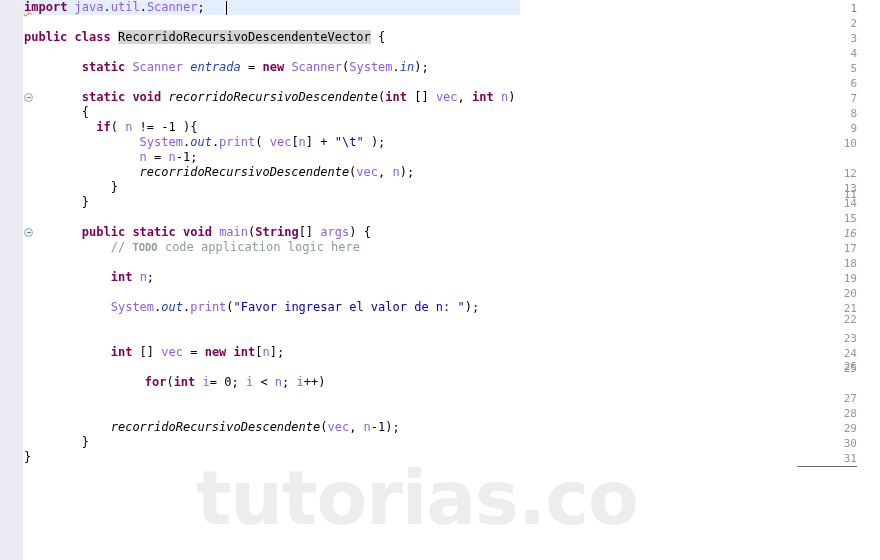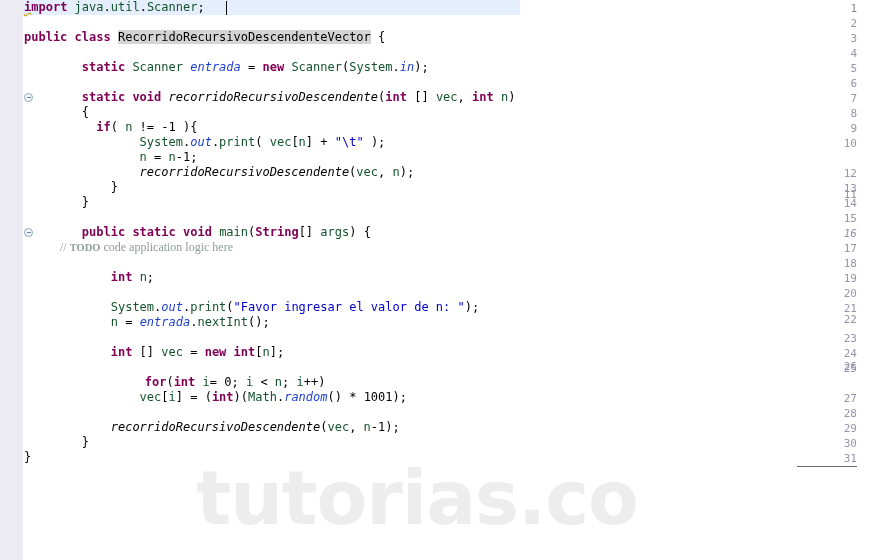--- a/index.html
+++ b/index.html
@@ -137,21 +137,21 @@
   }
 
   
   .kw   { color: #7f0055; font-weight: bold; }
   .str  { color: #0000cc; }
   .cmt  { color: #8d9d97; }
   .todo { color: #8d9d97; font-weight: bold; font-size: 10.5px; }
   .num  { color: #000000; }
   .stat { color: #1f3fd0; font-style: italic; }
   .meth { color: #000000; font-style: italic; }
-  .ident{ color: #14532d; }
+  .ident{ color: #8b5cf6; }
   .occ  { background: #d4d4d4; }
   .warn {
     text-decoration: underline wavy #c8a000;
     text-decoration-skip-ink: none;
   }
 </style>
 </head>
 <body>
 
 <div id="editor">
@@ -211,31 +211,29 @@
       <div class="line" style="top: 90px;">        <span class="kw">static</span> <span class="kw">void</span> <span class="meth">recorridoRecursivoDescendente</span>(<span class="kw">int</span> [] <span class="ident">vec</span>, <span class="kw">int</span> <span class="ident">n</span>)</div>
       <div class="line" style="top: 105px;">        {</div>
       <div class="line" style="top: 120px;">          <span class="kw">if</span>( <span class="ident">n</span> != -<span class="num">1</span> ){</div>
       <div class="line" style="top: 135px;">                <span class="ident">System</span>.<span class="stat">out</span>.<span class="ident">print</span>( <span class="ident">vec</span>[<span class="ident">n</span>] + <span class="str">"\t"</span> );</div>
       <div class="line" style="top: 150px;">                <span class="ident">n</span> = <span class="ident">n</span>-<span class="num">1</span>;</div>
       <div class="line" style="top: 165px;">                <span class="meth">recorridoRecursivoDescendente</span>(<span class="ident">vec</span>, <span class="ident">n</span>);</div>
       <div class="line" style="top: 180px;">            }</div>
       <div class="line" style="top: 195px;">        }</div>
       <div class="line" style="top: 210px;"></div>
       <div class="line" style="top: 225px;">        <span class="kw">public</span> <span class="kw">static</span> <span class="kw">void</span> <span class="ident">main</span>(<span class="kw">String</span>[] <span class="ident">args</span>) {</div>
-      <div class="line" style="top: 240px; font-family: Liberation Serif, serif;">            <span class="cmt">// <span class="todo">TODO</span> code application logic here</span></div>
+      <div class="line" style="top: 240px;">            <span class="cmt">// <span class="todo">TODO</span> code application logic here</span></div>
       <div class="line" style="top: 255px;"></div>
       <div class="line" style="top: 270px;">            <span class="kw">int</span> <span class="ident">n</span>;</div>
       <div class="line" style="top: 285px;"></div>
       <div class="line" style="top: 300px;">            <span class="ident">System</span>.<span class="stat">out</span>.<span class="ident">print</span>(<span class="str">"Favor ingresar el valor de n: "</span>);</div>
-      <div class="line" style="top: 315px;">            <span class="ident">n</span> = <span class="stat">entrada</span>.<span class="ident">nextInt</span>();</div>
       <div class="line" style="top: 330px;"></div>
       <div class="line" style="top: 345px;">            <span class="kw">int</span> [] <span class="ident">vec</span> = <span class="kw">new</span> <span class="kw">int</span>[<span class="ident">n</span>];</div>
       <div class="line" style="top: 360px;"></div>
       <div class="line" style="top: 375px; margin-left: 34px;">            <span class="kw">for</span>(<span class="kw">int</span> <span class="ident">i</span>= <span class="num">0</span>; <span class="ident">i</span> &lt; <span class="ident">n</span>; <span class="ident">i</span>++)</div>
-      <div class="line" style="top: 390px;">                <span class="ident">vec</span>[<span class="ident">i</span>] = (<span class="kw">int</span>)(<span class="ident">Math</span>.<span class="stat">random</span>() * <span class="num">1001</span>);</div>
       <div class="line" style="top: 405px;"></div>
       <div class="line" style="top: 420px;">            <span class="meth">recorridoRecursivoDescendente</span>(<span class="ident">vec</span>, <span class="ident">n</span>-<span class="num">1</span>);</div>
       <div class="line" style="top: 435px;">        }</div>
       <div class="line" style="top: 450px;">}</div>
     </div>
 
   <div id="caret" style="left: 225.6px; top: 1px;"></div>
 
 </div>
 

